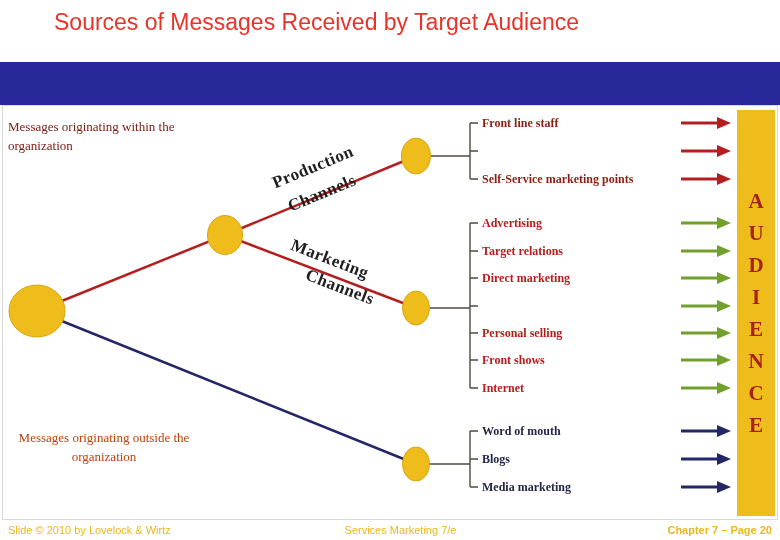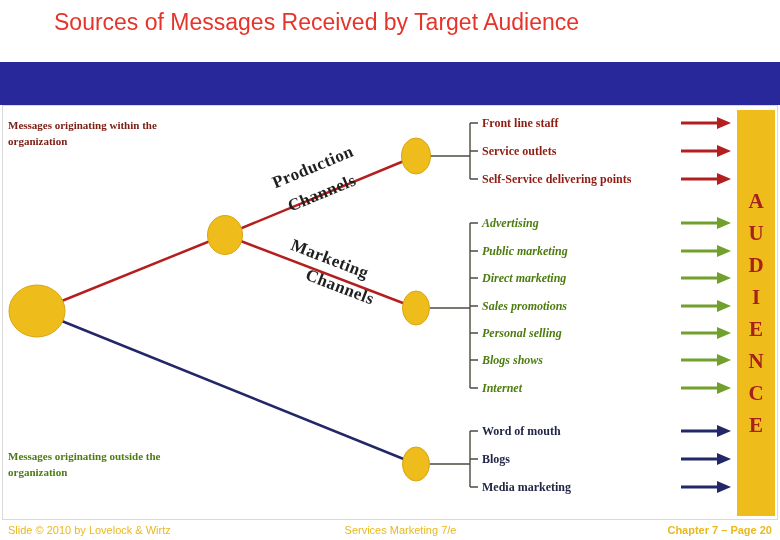--- a/index.html
+++ b/index.html
@@ -16,28 +16,28 @@
   .navy-line { stroke:#232768; stroke-width:2.5; }
   .bracket path { stroke:#4f4a42; stroke-width:1.4; fill:none; }
   .node { fill:#efbd1b; stroke:#d8a411; stroke-width:1; }
   .rot-label { font-family:"Liberation Serif", serif; font-weight:bold; font-size:17px; fill:#1f1f1f; text-anchor:middle; letter-spacing:0.5px; }
 
   .arrow line { stroke-width:3; }
   .arrow.red line   { stroke:#b51e1e; } .arrow.red polygon   { fill:#b51e1e; }
   .arrow.green line { stroke:#71a02c; } .arrow.green polygon { fill:#71a02c; }
   .arrow.navy line  { stroke:#232768; } .arrow.navy polygon  { fill:#232768; }
 
-  .origin-label { position:absolute; font-family:"Liberation Serif", serif; font-weight:bold; font-size:11px; line-height:1.45; }
+  .origin-label { position:absolute; font-family:"Liberation Serif", serif; font-weight:normal; font-size:13px; line-height:1.45; }
   .origin-top    { left:8px; top:118px; width:178px; color:#7c2017; }
-  .origin-bottom { left:8px; top:449px; width:192px; color:#4d7c0f; }
+  .origin-bottom { left:8px; top:429px; width:192px; color:#c2410c;text-align:center; }
 
   .row { position:absolute; left:482px; height:20px; line-height:20px; font-family:"Liberation Serif", serif;
          font-weight:bold; font-size:12px; white-space:nowrap; }
   .c-internal  { color:#8f1d12; }
-  .c-marketing { color:#4d7c0f;font-style:italic; }
+  .c-marketing { color:#b91c1c; }
   .c-external  { color:#232747; }
 
   .audience-bar { position:absolute; left:737px; top:110px; width:38px; height:406px; background:#efbd1b;
                   display:flex; flex-direction:column; align-items:center; justify-content:center; gap:11px; }
   .audience-bar span { font-family:"Liberation Serif", serif; font-weight:bold; font-size:21px; color:#a8201a; line-height:1; }
 
   .footer { position:absolute; left:0; top:521px; width:780px; height:33px; font-size:11px; color:#eab81f; }
   .footer .left   { position:absolute; left:8px; top:3px; }
   .footer .center { position:absolute; left:0; right:0; text-align:center; top:3px;margin-left:21px; }
   .footer .right  { position:absolute; right:8px; top:3px;font-weight:bold; }
@@ -135,29 +135,27 @@
           <line x1="681" y1="487" x2="717" y2="487"></line>
           <polygon points="717,481 731,487 717,493"></polygon>
         </g>
     </g>
   </svg>
 
   <div class="origin-label origin-top">Messages originating within the organization</div>
   <div class="origin-label origin-bottom">Messages originating outside the organization</div>
 
   <div class="row c-internal" style="top:113px">Front line staff</div>
-  <div class="row c-internal" style="top:141px">Service outlets</div>
-  <div class="row c-internal" style="top:169px">Self-Service delivering points</div>
+  <div class="row c-internal" style="top:169px">Self-Service marketing points</div>
 
   <div class="row c-marketing" style="top:213px">Advertising</div>
-  <div class="row c-marketing" style="top:241px">Public marketing</div>
+  <div class="row c-marketing" style="top:241px">Target relations</div>
   <div class="row c-marketing" style="top:268px">Direct marketing</div>
-  <div class="row c-marketing" style="top:296px">Sales promotions</div>
   <div class="row c-marketing" style="top:323px">Personal selling</div>
-  <div class="row c-marketing" style="top:350px">Blogs shows</div>
+  <div class="row c-marketing" style="top:350px">Front shows</div>
   <div class="row c-marketing" style="top:378px">Internet</div>
 
   <div class="row c-external" style="top:421px">Word of mouth</div>
   <div class="row c-external" style="top:449px">Blogs</div>
   <div class="row c-external" style="top:477px">Media marketing</div>
 
   <div class="audience-bar">
     <span>A</span>
     <span>U</span>
     <span>D</span>

